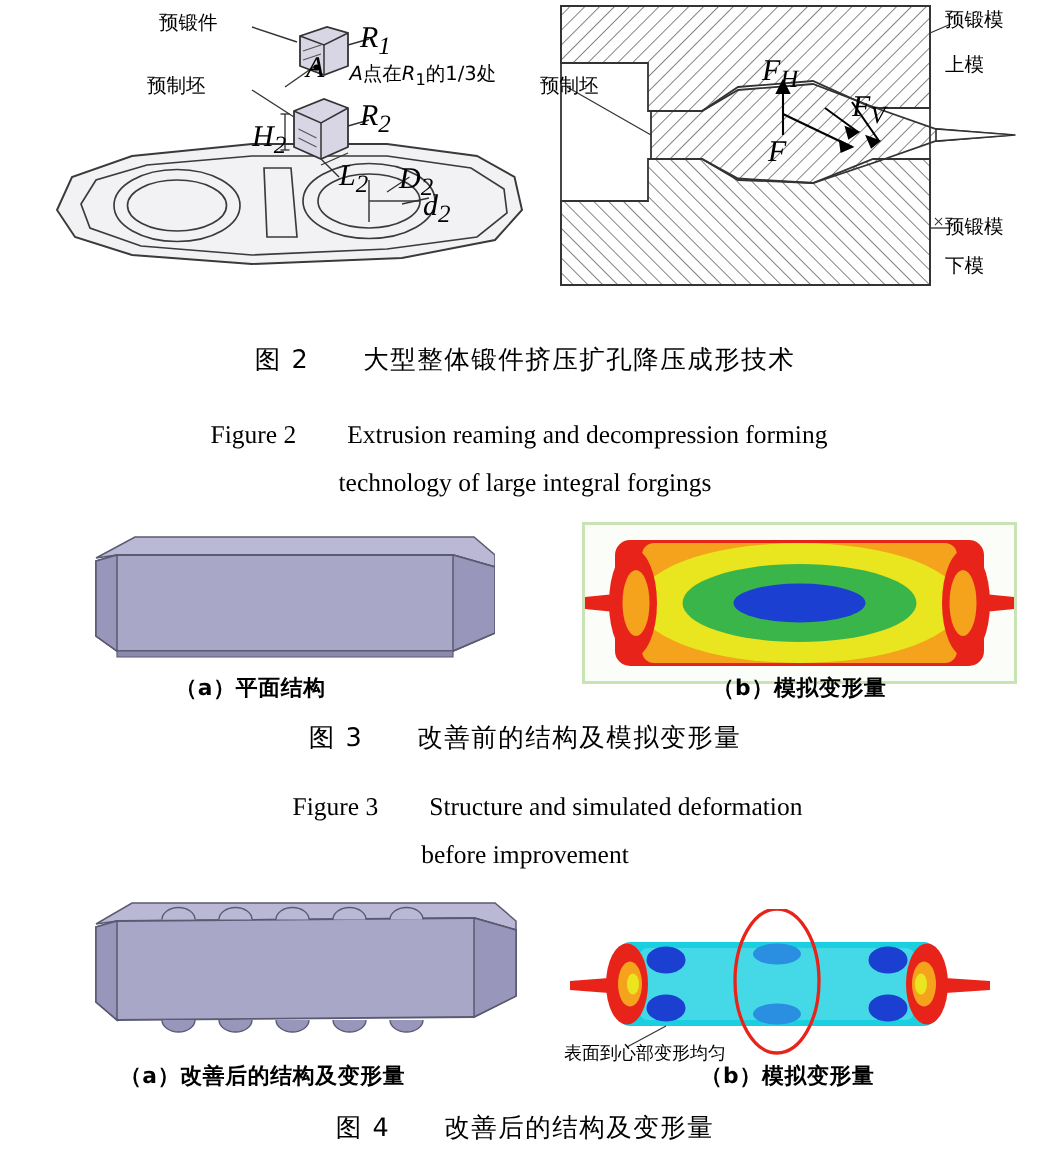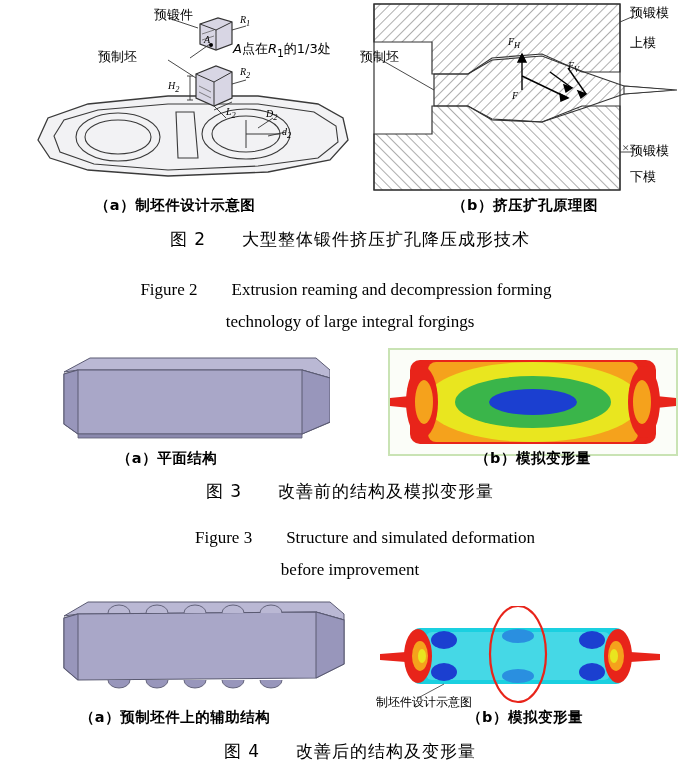--- a/index.html
+++ b/index.html
@@ -46,21 +46,21 @@
   .lbl {
     position: absolute;
     font-family: "DejaVu Sans", sans-serif;
     font-size: 13px;
     white-space: nowrap;
   }
   .lbl-it {
     position: absolute;
     font-family: "Liberation Serif", serif;
     font-style: italic;
-    font-size: 10px;
+    font-size: 20px;
     white-space: nowrap;
   }
   .lbl-sm {
     position: absolute;
     font-family: "DejaVu Sans", sans-serif;
     font-size: 12px;
     white-space: nowrap;
   }
 
   
@@ -143,21 +143,21 @@
         <line x1="172" y1="76" x2="172" y2="100"></line>
         <line x1="169" y1="76" x2="175" y2="76"></line>
         <line x1="169" y1="100" x2="175" y2="100"></line>
       </g>
 
       <g stroke="#333" stroke-width="0.9">
         <line x1="196" y1="110" x2="214" y2="102"></line>
       </g>
     </svg>
 
-    <span class="lbl" style="left:88px; top:6px;margin-left:48px;">预锻件</span>
+    <span class="lbl" style="left:88px; top:6px;">预锻件</span>
     <span class="lbl" style="left:80px; top:48px;">预制坯</span>
     <span class="lbl" style="left:215px; top:40px;"><i>A</i>点在<i>R</i><sub>1</sub>的1/3处</span>
     <span class="lbl-it" style="left:222px; top:14px;">R<sub>1</sub></span>
     <span class="lbl-it" style="left:222px; top:66px;">R<sub>2</sub></span>
     <span class="lbl-it" style="left:150px; top:80px;">H<sub>2</sub></span>
     <span class="lbl-it" style="left:208px; top:106px;">L<sub>2</sub></span>
     <span class="lbl-it" style="left:248px; top:108px;">D<sub>2</sub></span>
     <span class="lbl-it" style="left:264px; top:126px;">d<sub>2</sub></span>
     <span class="lbl-it" style="left:186px; top:34px;">A</span>
   </div>
@@ -212,24 +212,20 @@
     <span class="lbl" style="left:258px; top:2px;">预锻模</span>
     <span class="lbl" style="left:258px; top:32px;">上模</span>
     <span class="lbl" style="left:-12px; top:46px;">预制坯</span>
     <span class="lbl" style="left:258px; top:140px;">预锻模</span>
     <span class="lbl" style="left:258px; top:166px;">下模</span>
     <span class="lbl-it" style="left:140px; top:88px;">F</span>
     <span class="lbl-it" style="left:136px; top:34px;">F<sub>H</sub></span>
     <span class="lbl-it" style="left:196px; top:58px;">F<sub>V</sub></span>
   </div>
 
-  <div class="cap-row" style="top:196px;">
-    <div class="cap-left sub-caption">（a）制坯件设计示意图</div>
-    <div class="cap-right sub-caption">（b）挤压扩孔原理图</div>
-  </div>
 </div>
 
 <div class="cn-caption" style="position:absolute; left:0; top:228px; width:700px;">图 2　　大型整体锻件挤压扩孔降压成形技术</div>
 <div class="en-caption" style="position:absolute; left:0; top:278px; width:692px;">Figure 2　　Extrusion reaming and decompression forming</div>
 <div class="en-caption" style="position:absolute; left:0; top:312px; width:700px;">technology of large integral forgings</div>
 
 <div class="fig-block" id="fig3" style="position:absolute; left:0; top:348px; height:240px;">
 
   <svg class="block3d" style="left:30px; top:4px;" width="300" height="100" viewBox="0 0 300 100">
     <g>
@@ -329,21 +325,21 @@
     <ellipse cx="236" cy="50" rx="4" ry="7" fill="#e9e61f"></ellipse>
 
     <path d="M28 46 L2 48 L2 54 L28 56 Z" fill="#e8241a"></path>
     <path d="M252 46 L282 48 L282 54 L252 56 Z" fill="#e8241a"></path>
 
     <ellipse cx="140" cy="48" rx="28" ry="48" fill="none" stroke="#e8241a" stroke-width="2.2"></ellipse>
 
     <line x1="40" y1="92" x2="66" y2="78" stroke="#333" stroke-width="0.8"></line>
   </svg>
 
-  <span class="lbl-sm" style="left:376px; top:104px;">制坯件设计示意图</span>
+  <span class="lbl-sm" style="left:376px; top:104px;">表面到心部变形均匀</span>
 
   <div class="cap-row" style="top:118px;">
-    <div class="cap-left sub-caption">（a）预制坯件上的辅助结构</div>
+    <div class="cap-left sub-caption">（a）改善后的结构及变形量</div>
     <div class="cap-right sub-caption">（b）模拟变形量</div>
   </div>
 
   <div class="cn-caption" style="position:absolute; left:0; top:150px; width:700px;">图 4　　改善后的结构及变形量</div>
 </div>
 
 </body></html>

